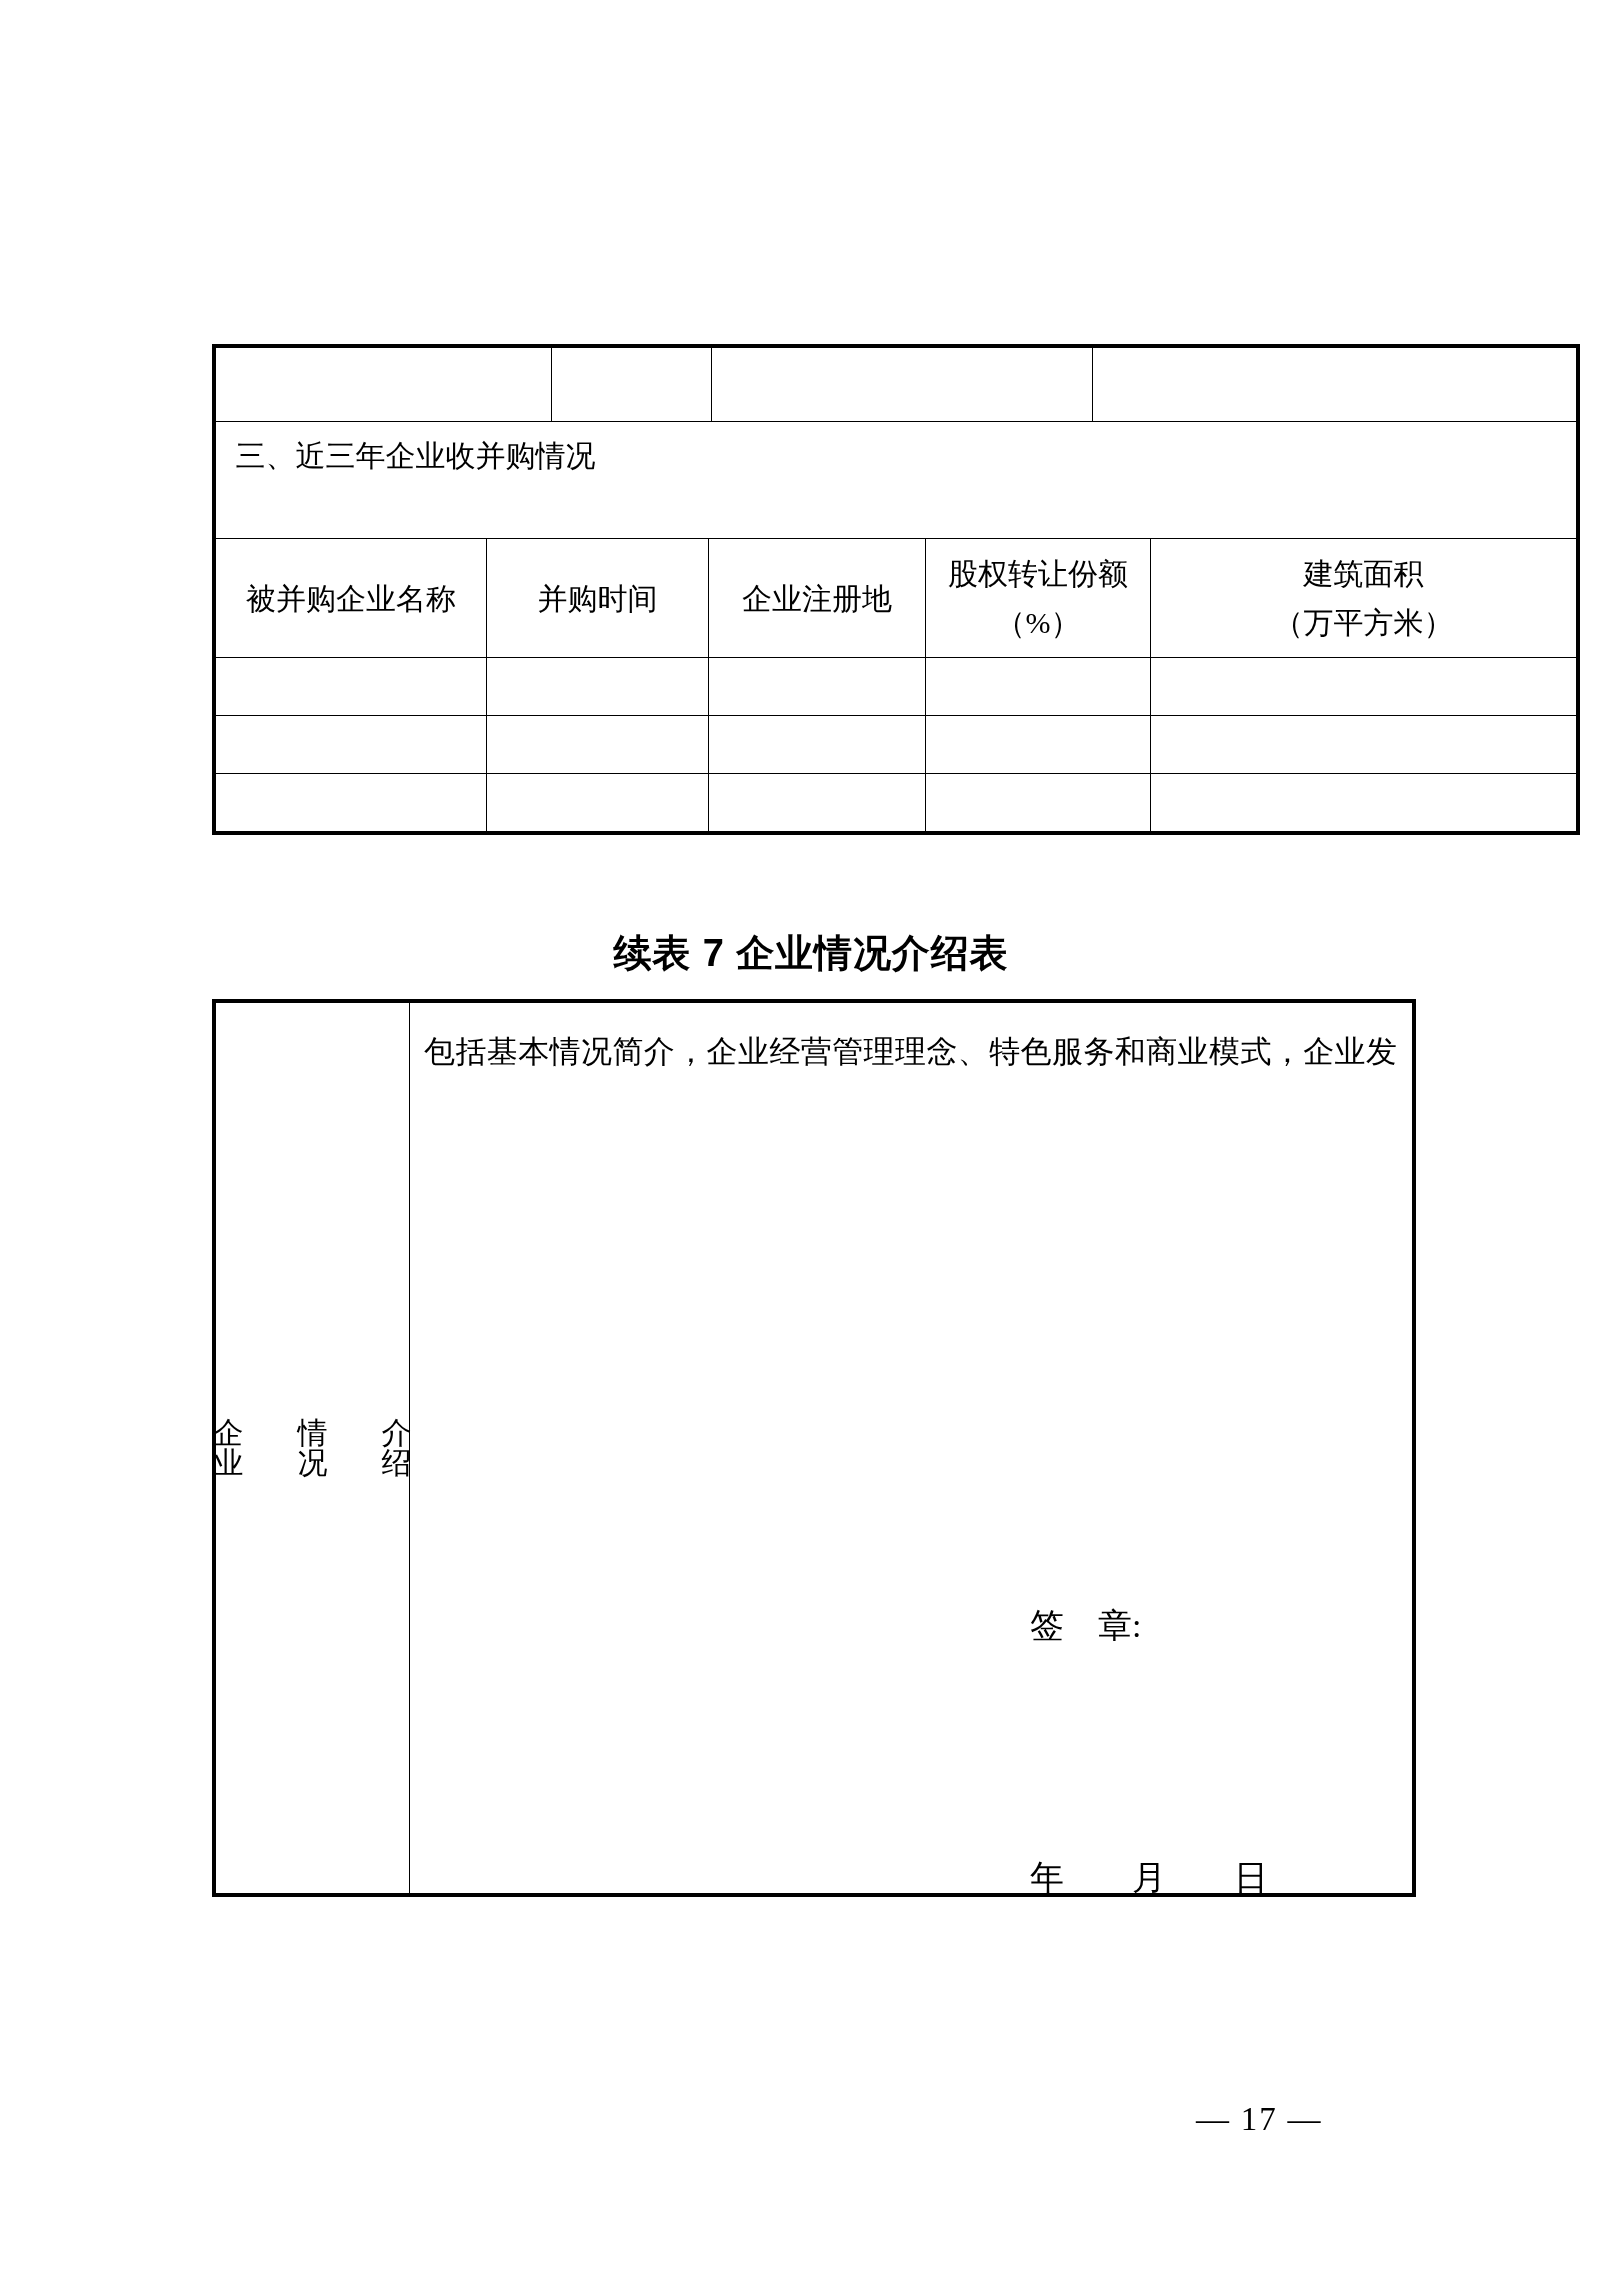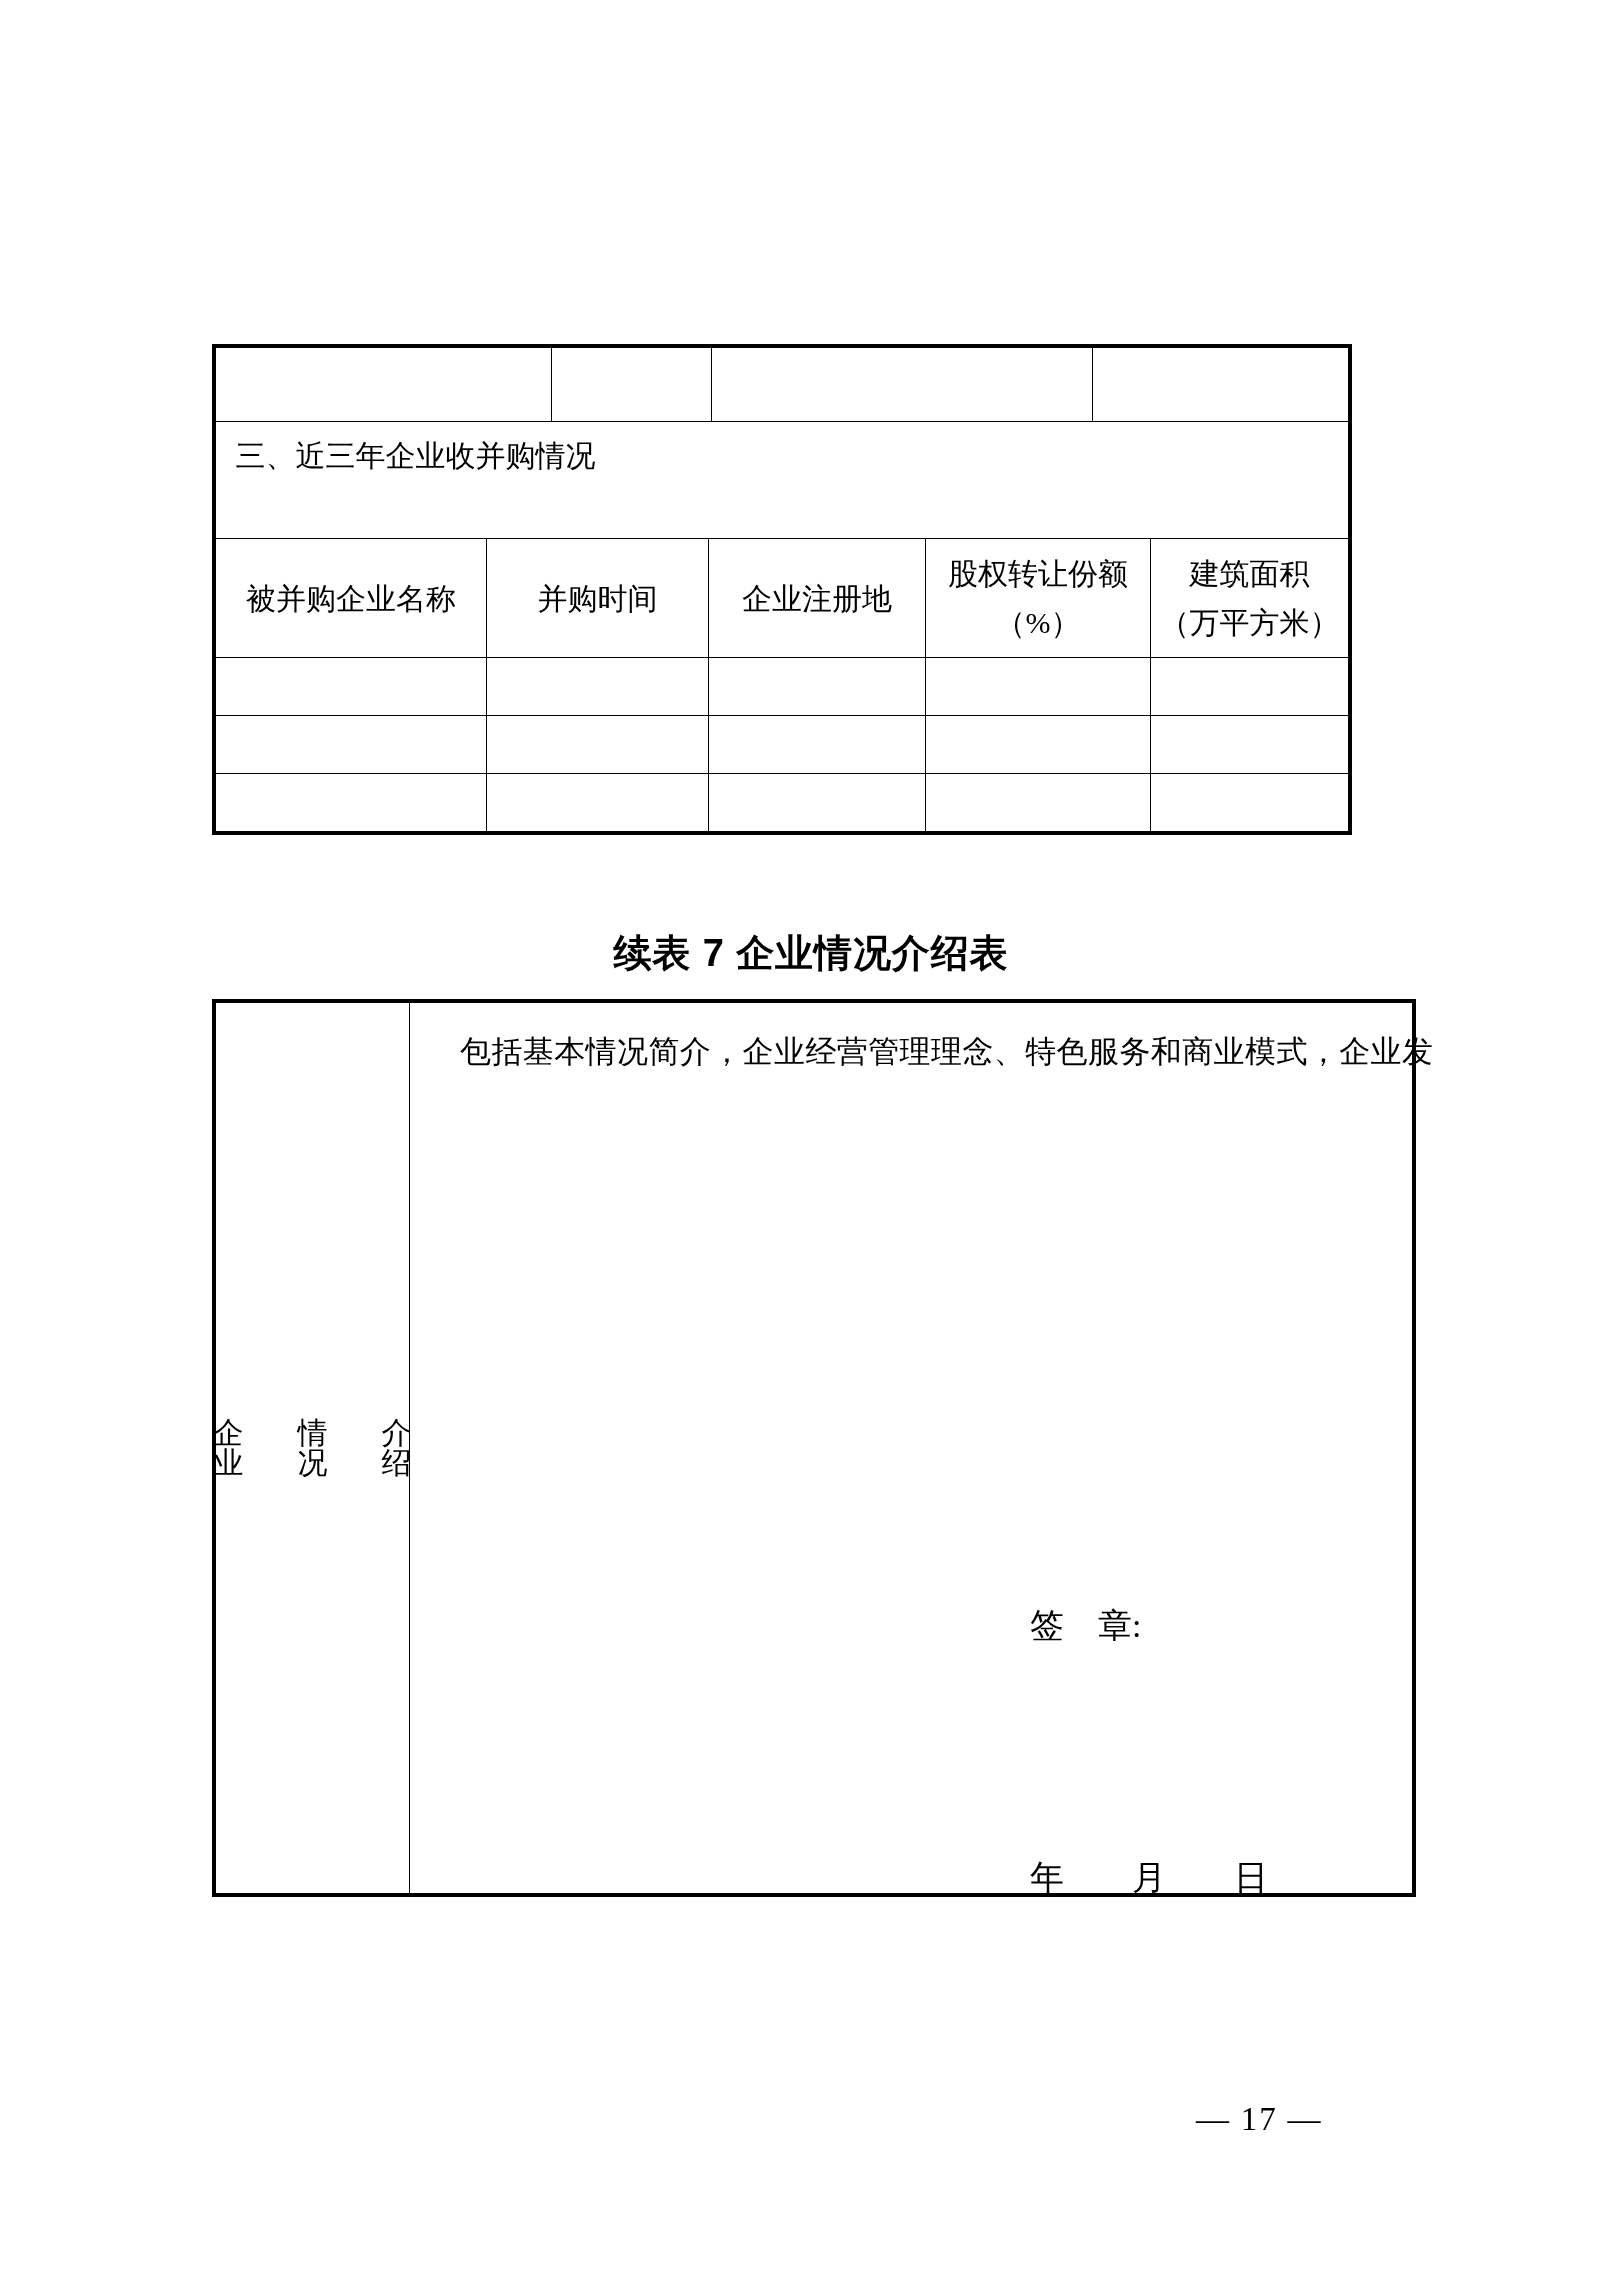--- a/index.html
+++ b/index.html
@@ -12,21 +12,21 @@
     font-family: "Liberation Serif", "DejaVu Serif", serif;
     color: #000000;
     overflow: hidden;
   }
 
   
   .table1 {
     position: absolute;
     left: 212px;
     top: 344px;
-    width: 1140px;
+    width: 1368px;
     height: 491px;
     border: 4.4px solid #000;
     box-sizing: border-box;
     display: flex;
     flex-direction: column;
   }
   .t1-row { display: flex; box-sizing: border-box; flex: 0 0 auto; }
   .t1-row + .t1-row { border-top: 1.8px solid #000; }
   .t1-row .cell {
     box-sizing: border-box;
@@ -106,21 +106,21 @@
     font-size: 30px;
     line-height: 30px;
   }
   .t2-right { flex: 1 1 auto; position: relative; }
   .t2-desc {
     padding: 7px 12.3px 0 14px;
     font-size: 31px;
     line-height: 84px;
     letter-spacing: 0.4px;
   }
-  .t2-desc .desc-line { white-space: nowrap; margin-left: 36px; }
+  .t2-desc .desc-line { white-space: nowrap; }
   .t2-sign {
     position: absolute;
     left: 620px;
     top: 413px;
     font-size: 34px;
     line-height: 84px;
     white-space: pre;
   }
 
   

